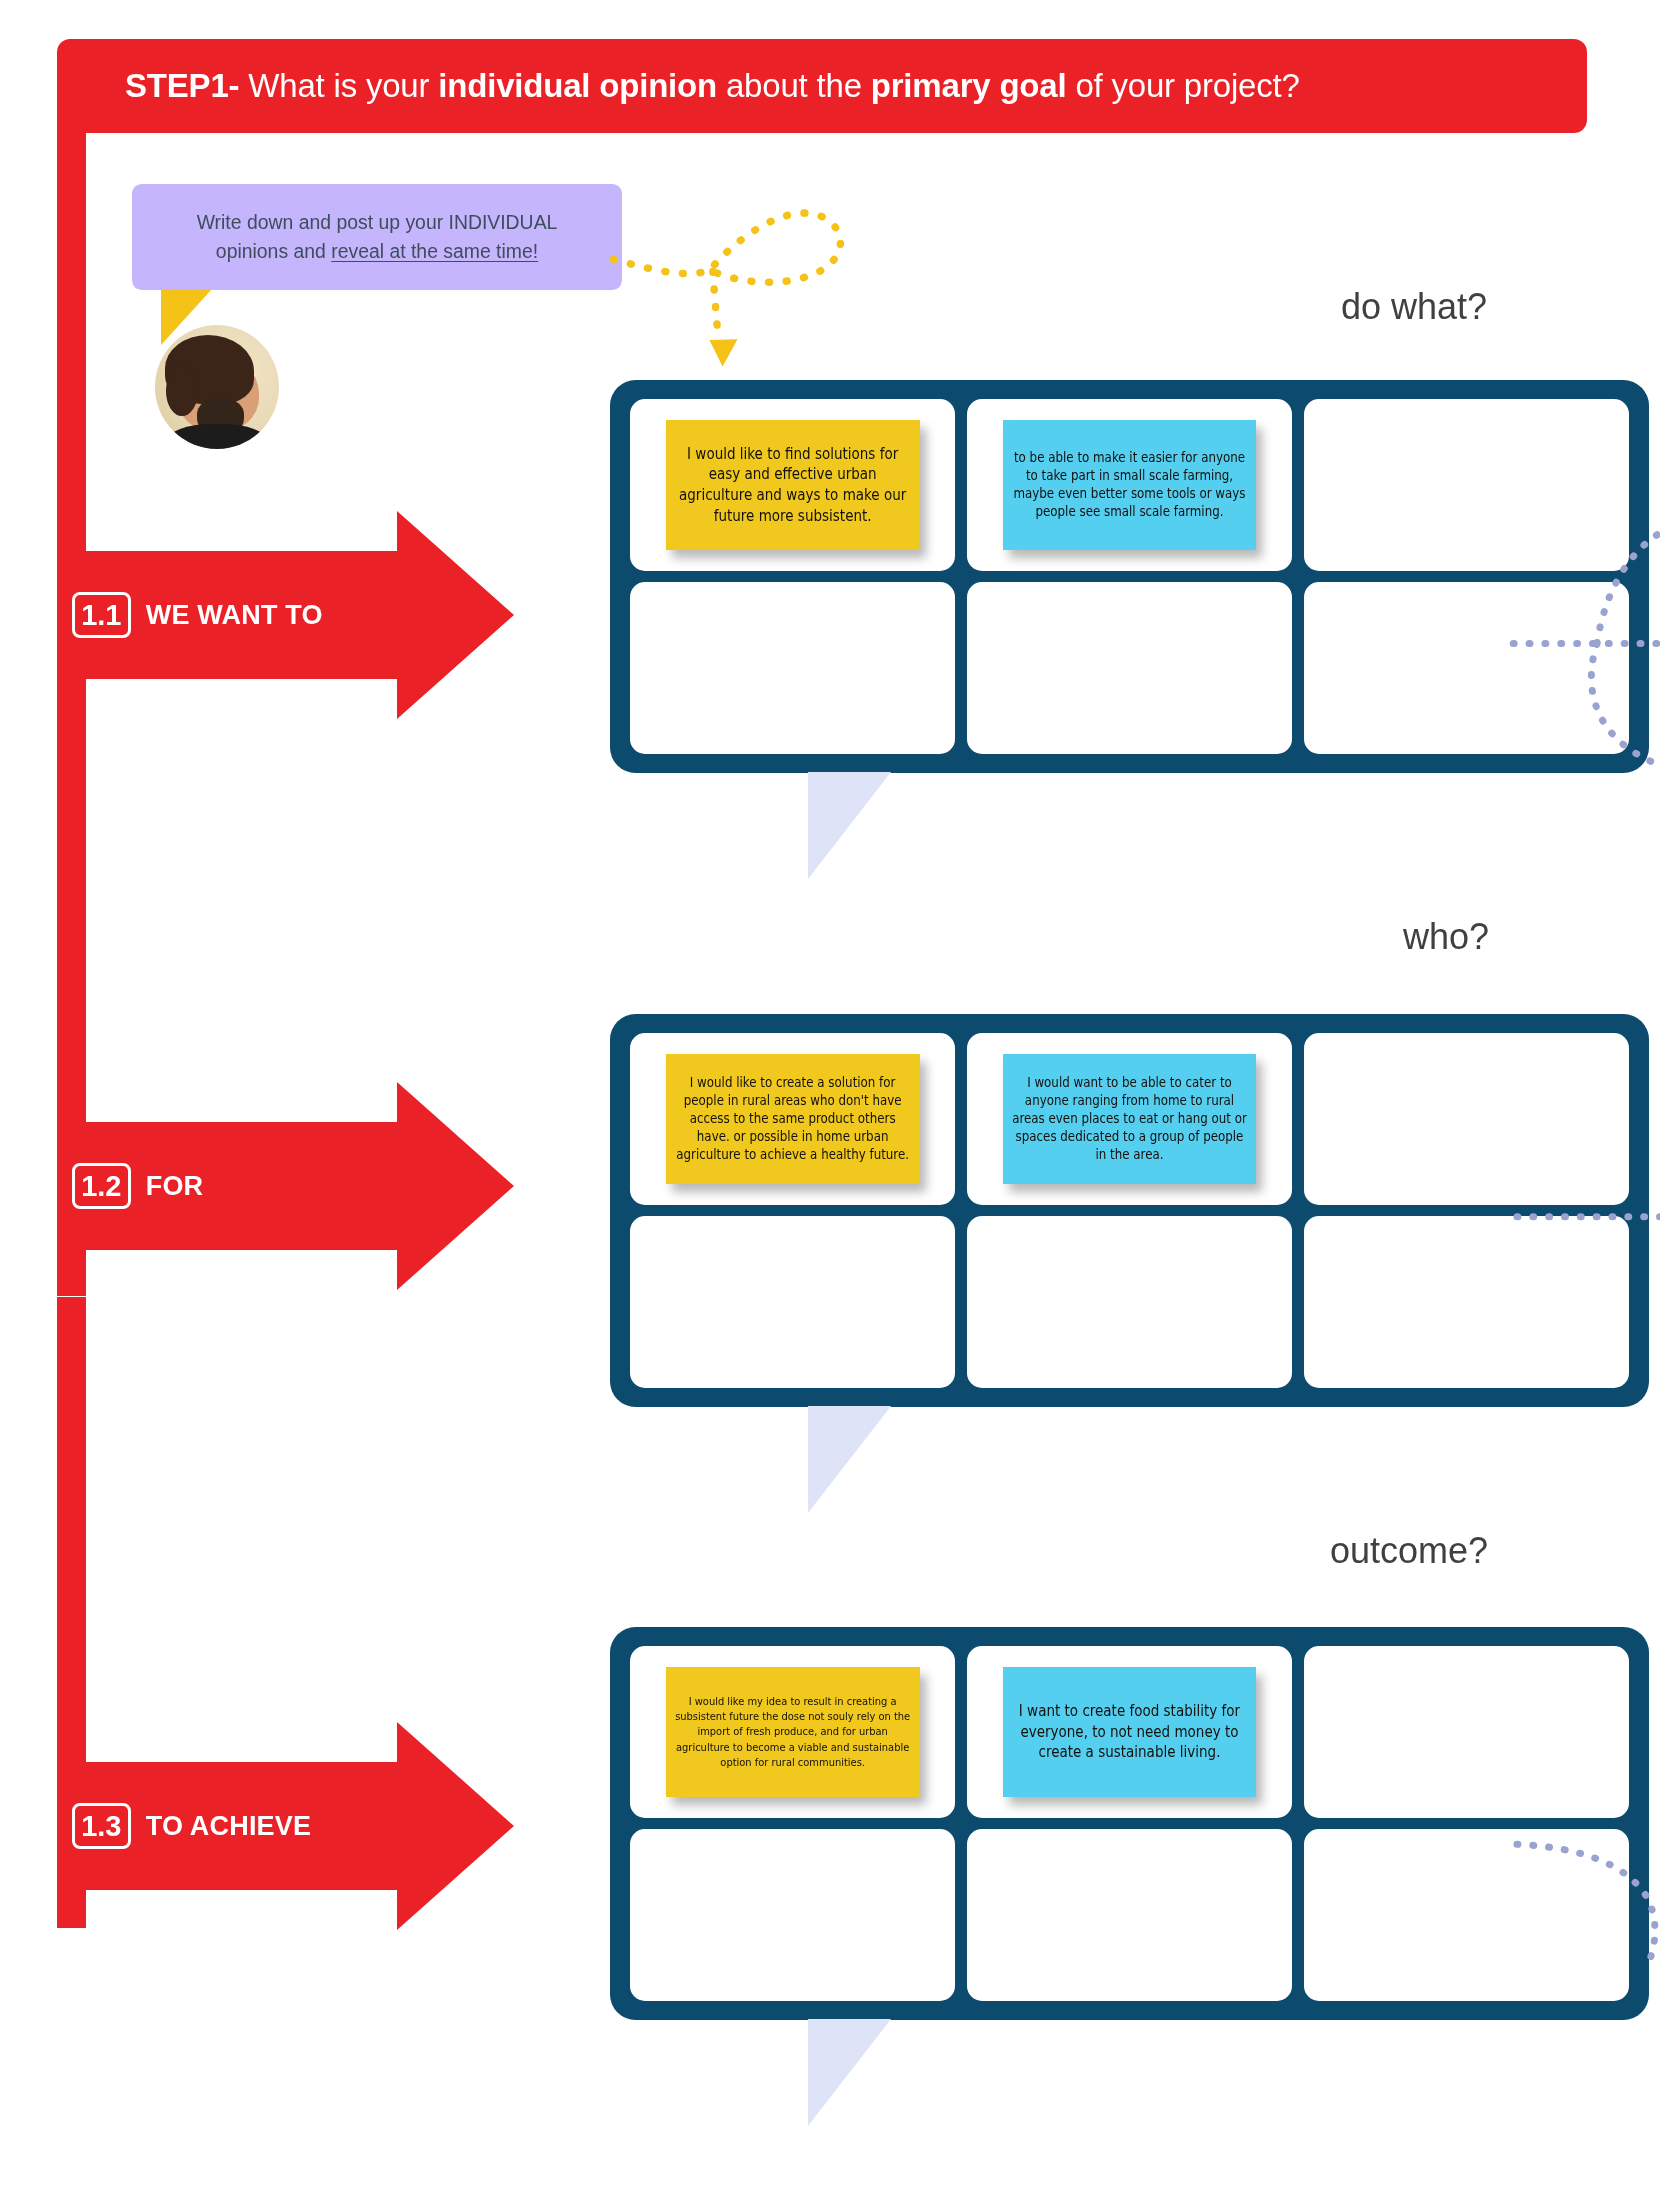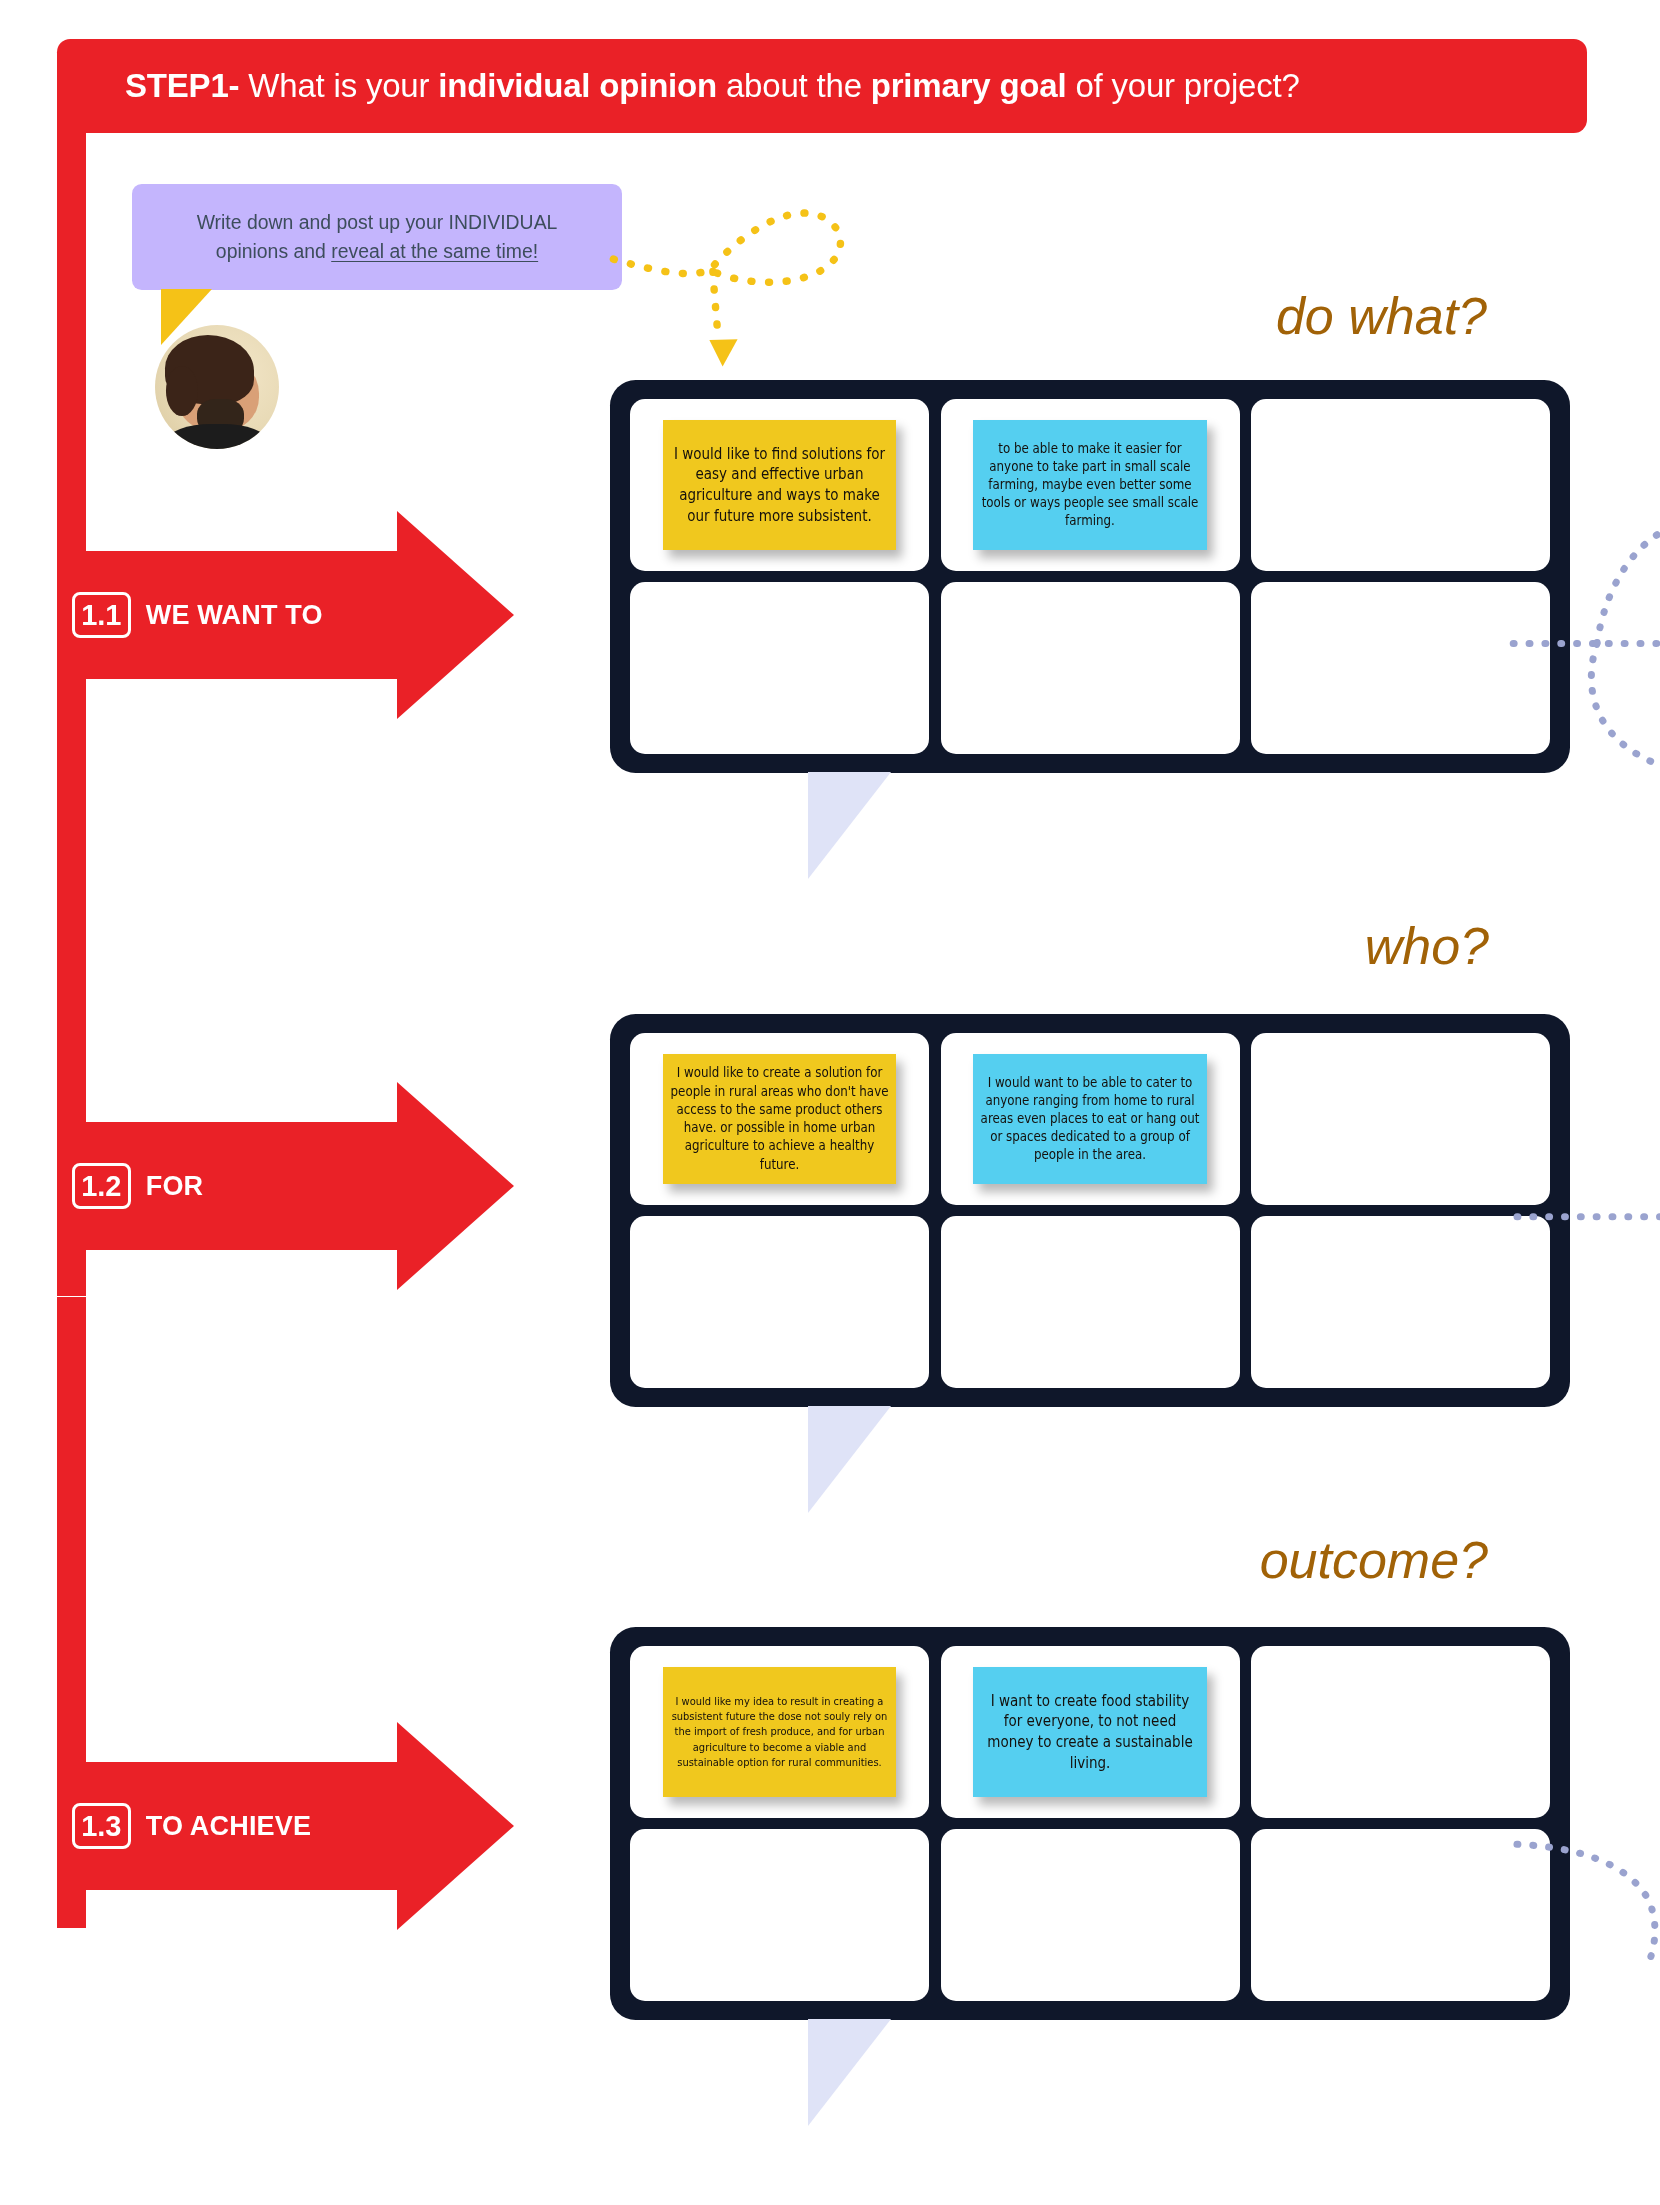--- a/index.html
+++ b/index.html
@@ -210,37 +210,36 @@
     top: 66%;
     width: 22%;
     height: 9%;
     border-radius: 0 0 40% 40%;
     background: #ffffff;
   }
 
   
   .section-heading {
     position: absolute;
-    color: #a16207;
-    font-size: 52px;
-    font-style: italic;
+    color: #404040;
+    font-size: 36px;
     font-weight: 400;
     white-space: nowrap;
   }
   .sh-1 { right: 174px; top: 286px; }
   .sh-2 { right: 172px; top: 916px; }
   .sh-3 { right: 173px; top: 1530px; }
 
   
   .panel {
     position: absolute;
     left: 610px;
-    width: 960px;
+    width: 1039px;
     height: 393px;
-    background: #0f172a;
+    background: #0c4a6e;
     border-radius: 25.6px;
     box-sizing: border-box;
     padding: 19.4px 20px;
   }
   .panel-grid {
     display: grid;
     grid-template-columns: repeat(3, 1fr);
     grid-template-rows: repeat(2, 1fr);
     gap: 11.5px;
     width: 100%;

